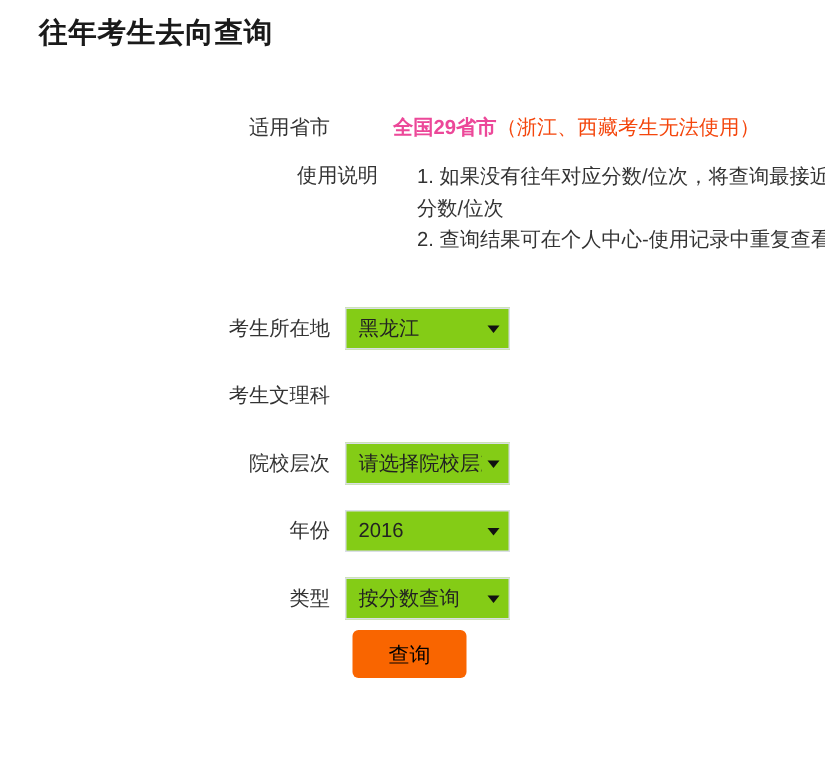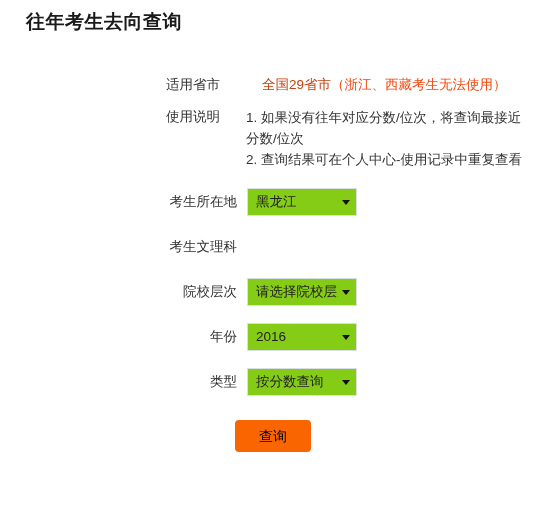--- a/index.html
+++ b/index.html
@@ -59,42 +59,43 @@
     color: #333333;
   }
 
   
   .row-info {
     margin-bottom: 12px;
     gap: 32px;
   }
   .info-text {
     font-size: 13.5px;
-    color: #c2410c;
+    color: #ec4899;
+    font-weight: bold;
   }
   .info-warn {
     color: #f4460c;
   }
   .note-line {
     font-size: 13.5px;
     line-height: 21px;
     color: #333333;
     white-space: nowrap;
     margin-left: 16px;
   }
 
   .row-usage {
     margin-bottom: 18px;
+    padding-left: 32px;
   }
 
   
   .row-control {
     height: 45px;
-    align-items: flex-start;
-    padding-left: 17px;
+    align-items: flex-end;
   }
   .row-control .row-label {
     line-height: 28px;
   }
 
   .select-box {
     position: relative;
     display: inline-block;
     width: 110px;
     height: 28px;

